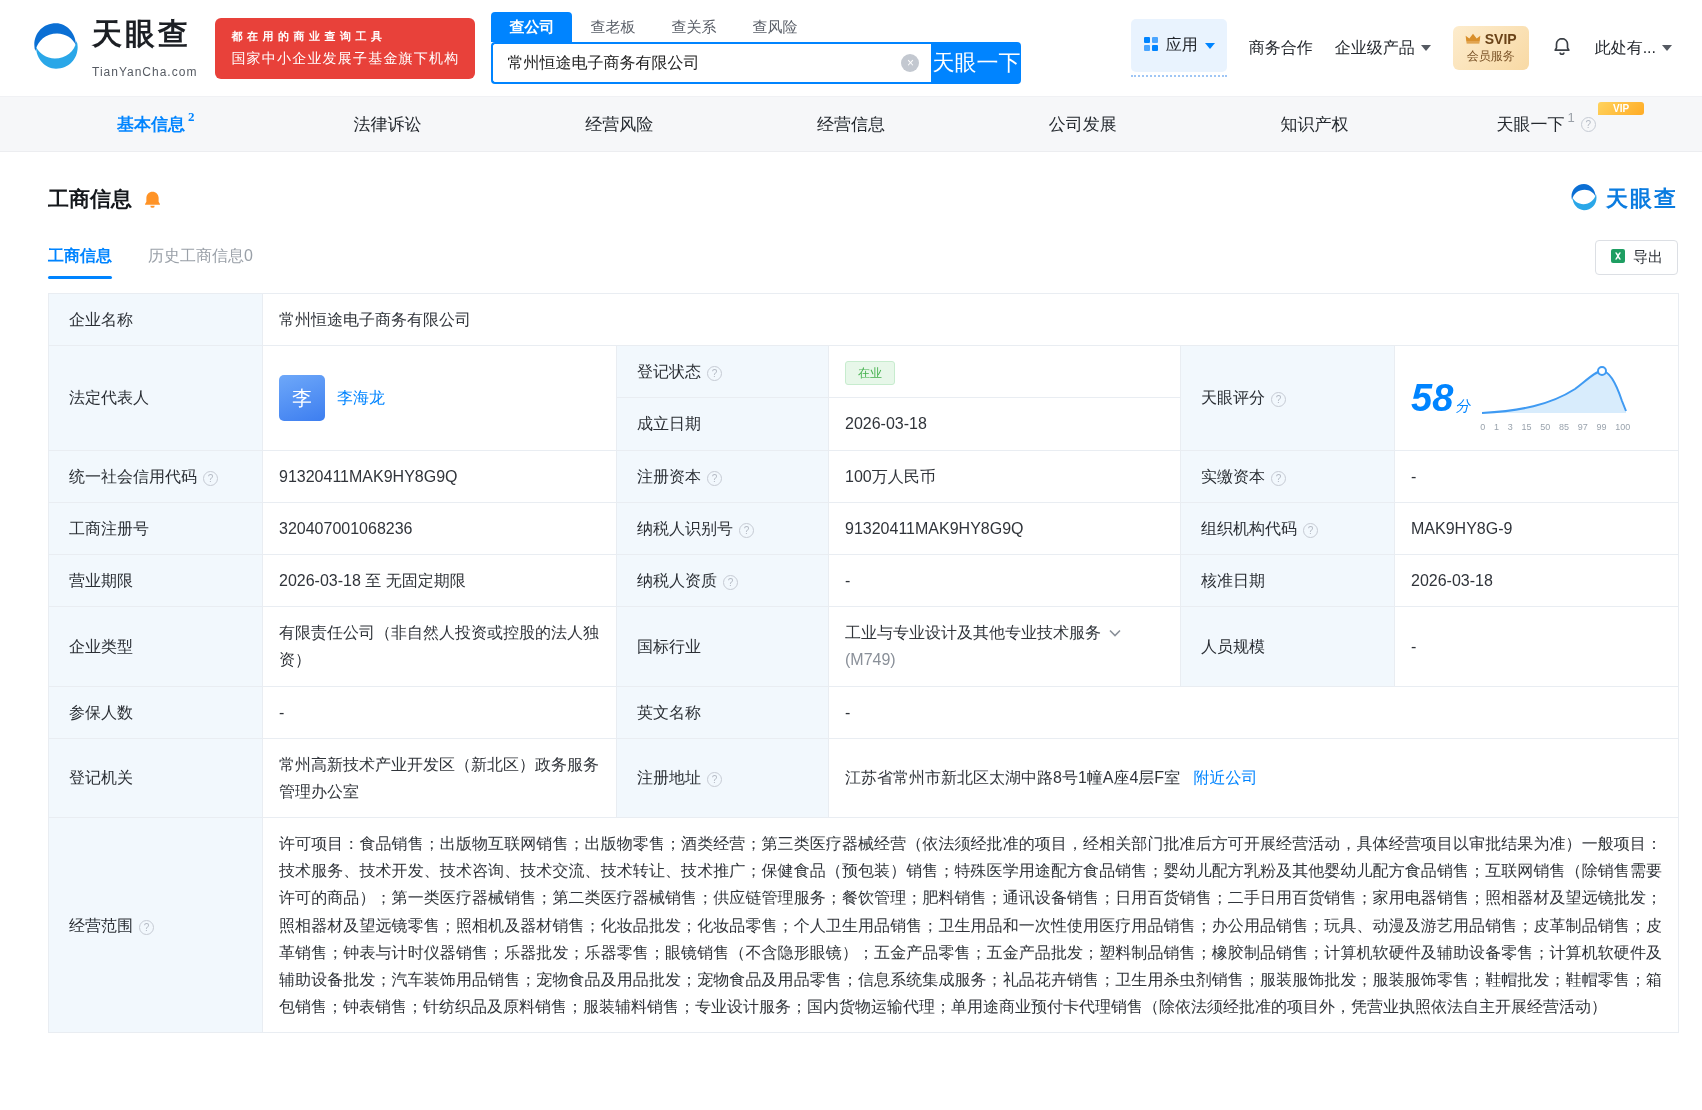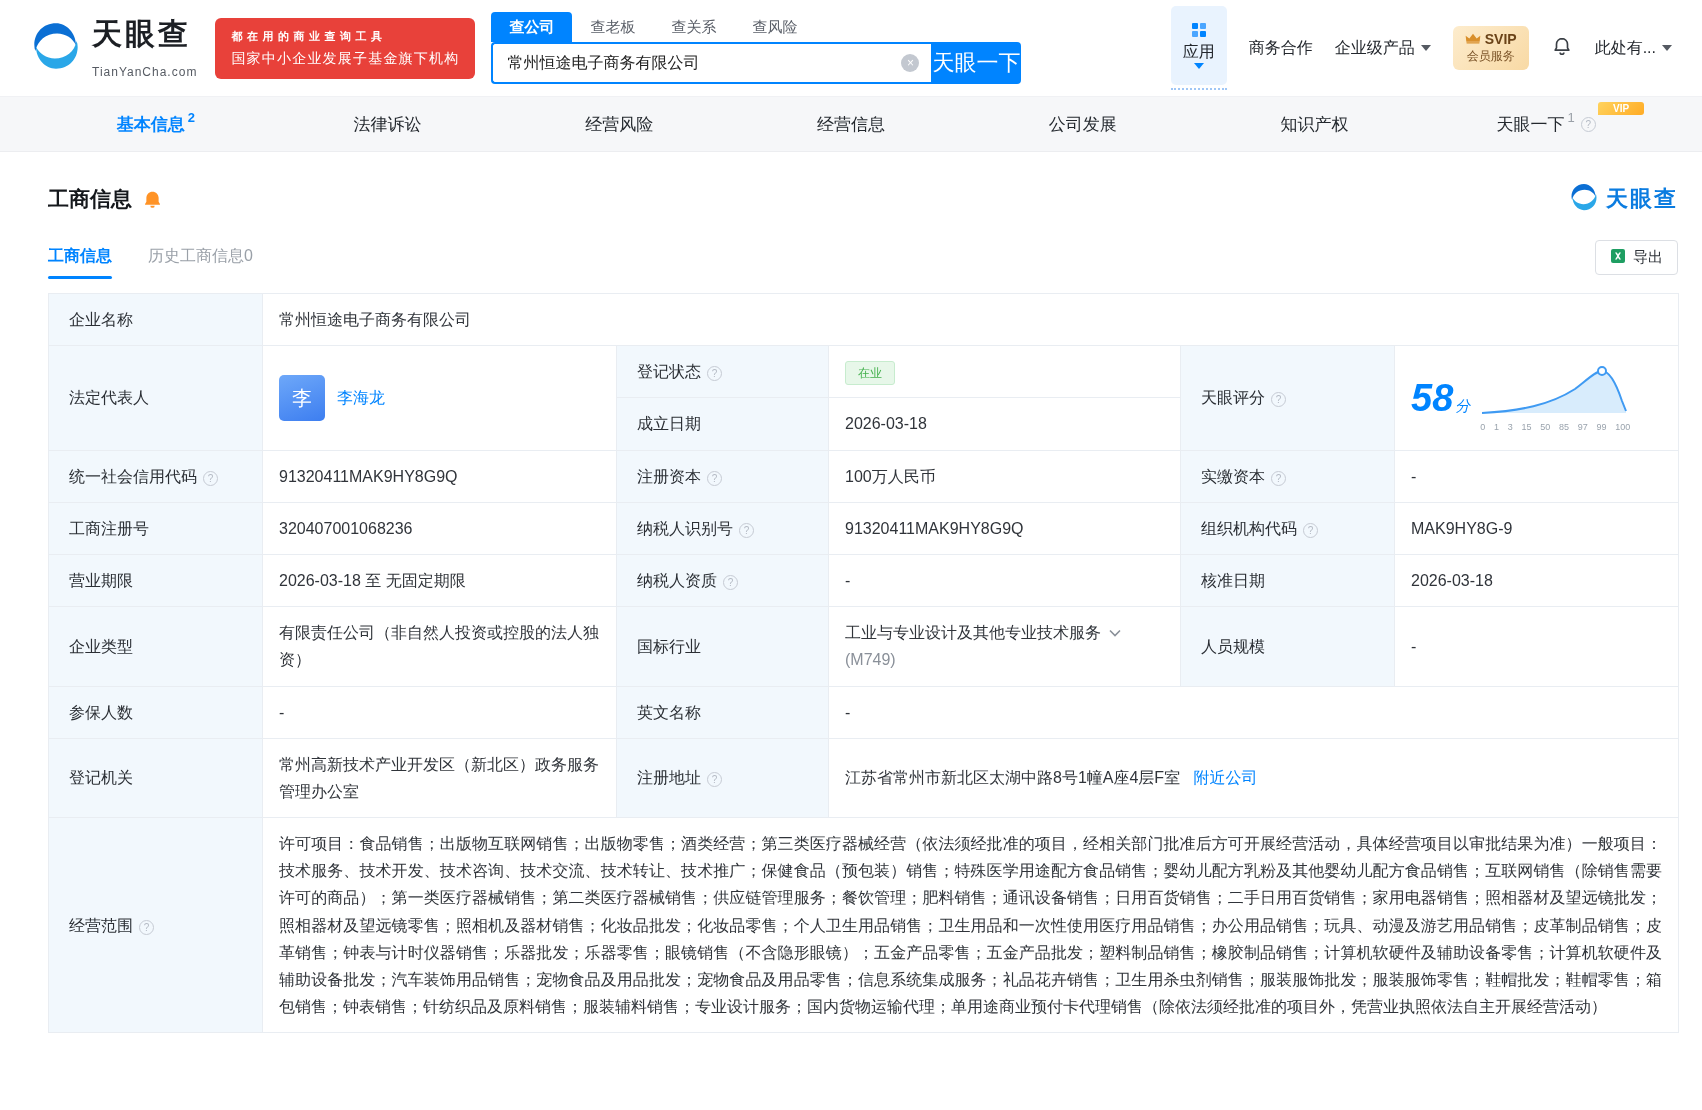--- a/index.html
+++ b/index.html
@@ -26,38 +26,38 @@
      font-family:inherit; }
   .clear-btn { position:absolute; right:12px; top:12px; width:18px; height:18px; border-radius:50%;
      background:#c3c8d0; color:#fff; display:flex; align-items:center; justify-content:center;
      font-size:12px; cursor:pointer; }
   .clear-btn::before { content:"×"; }
   .search-btn { width:90px; height:42px; background:#0084ff; color:#fff; border:none; cursor:pointer;
      font-size:22px; border-radius:0 4px 4px 0; font-family:inherit; }
 
   .header-right { margin-left:auto; display:flex; align-items:center; gap:22px; }
   .app-wrap { border-bottom:2px dotted #9fc6f5; padding-bottom:3px; }
-  .app-btn { display:flex; align-items:center; background:#e9f3fe; border-radius:5px;
-     padding:16px 12px; cursor:pointer; font-size:16px; color:#23272d;flex-direction:column; }
+  .app-btn { display:flex; align-items:center; gap:7px; background:#e9f3fe; border-radius:5px;
+     padding:16px 12px; cursor:pointer; font-size:16px; color:#23272d; }
   .caret-down { width:0; height:0; border-left:5px solid transparent; border-right:5px solid transparent;
      border-top:6px solid #0084ff; display:inline-block; }
   .caret-dark { border-top-color:#555a62; }
   .hlink { font-size:16px; color:#23272d; cursor:pointer; display:flex; align-items:center; gap:6px; }
   .svip { background:linear-gradient(135deg,#fdeccd,#f8d9a4); border-radius:6px; padding:5px 12px;
      display:flex; flex-direction:column; align-items:center; cursor:pointer; }
   .svip-top { display:flex; align-items:center; gap:4px; font-size:14px; font-weight:700; color:#6b4318; }
   .svip-sub { font-size:12px; color:#7a5226; margin-top:1px; }
   .bell-wrap { cursor:pointer; display:flex; align-items:center; }
 
   
   .nav { height:56px; background:#f6f7f9; border-top:1px solid #f0f1f4; border-bottom:1px solid #ecedf0;
      display:flex; padding:0 40px; }
   .nav-item { flex:1; display:flex; align-items:center; justify-content:center; font-size:17px;
      color:#23282e; cursor:pointer; position:relative; }
-  .nav-item.active { color:#0084ff; font-weight:700; }
+  .nav-item.active { color:#0084ff; font-weight:700;font-family:Liberation Serif, serif; }
   .sup-badge { font-size:13px; color:#0084ff; position:relative; top:-7px; margin-left:3px; }
   .sup-badge.gray { color:#9aa0a8; }
   .vip-tag { position:absolute; top:5px; margin-left:150px; background:linear-gradient(135deg,#ffd35e,#ffab25);
      color:#fff; font-size:10px; font-weight:700; padding:1px 15px; border-radius:3px 3px 3px 0; }
   .help { display:inline-flex; width:15px; height:15px; border:1px solid #c6cbd4; border-radius:50%;
      color:#b4bac4; font-size:10px; align-items:center; justify-content:center; margin-left:6px;
      cursor:pointer; flex:none; }
   .help::before { content:"?"; }
 
   

